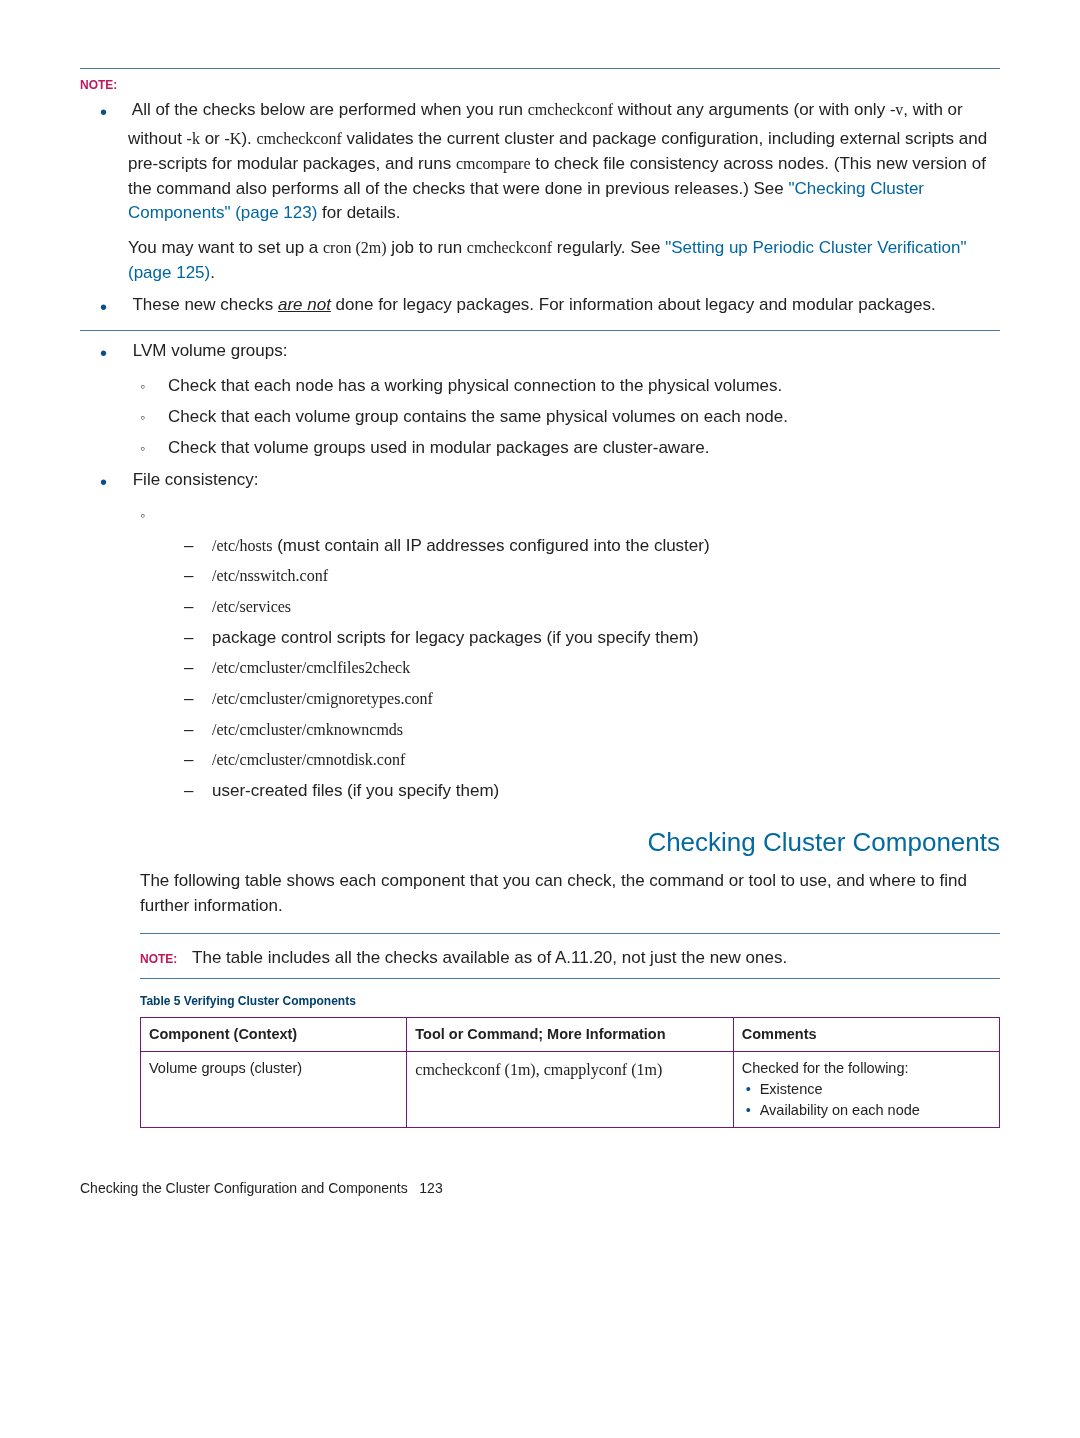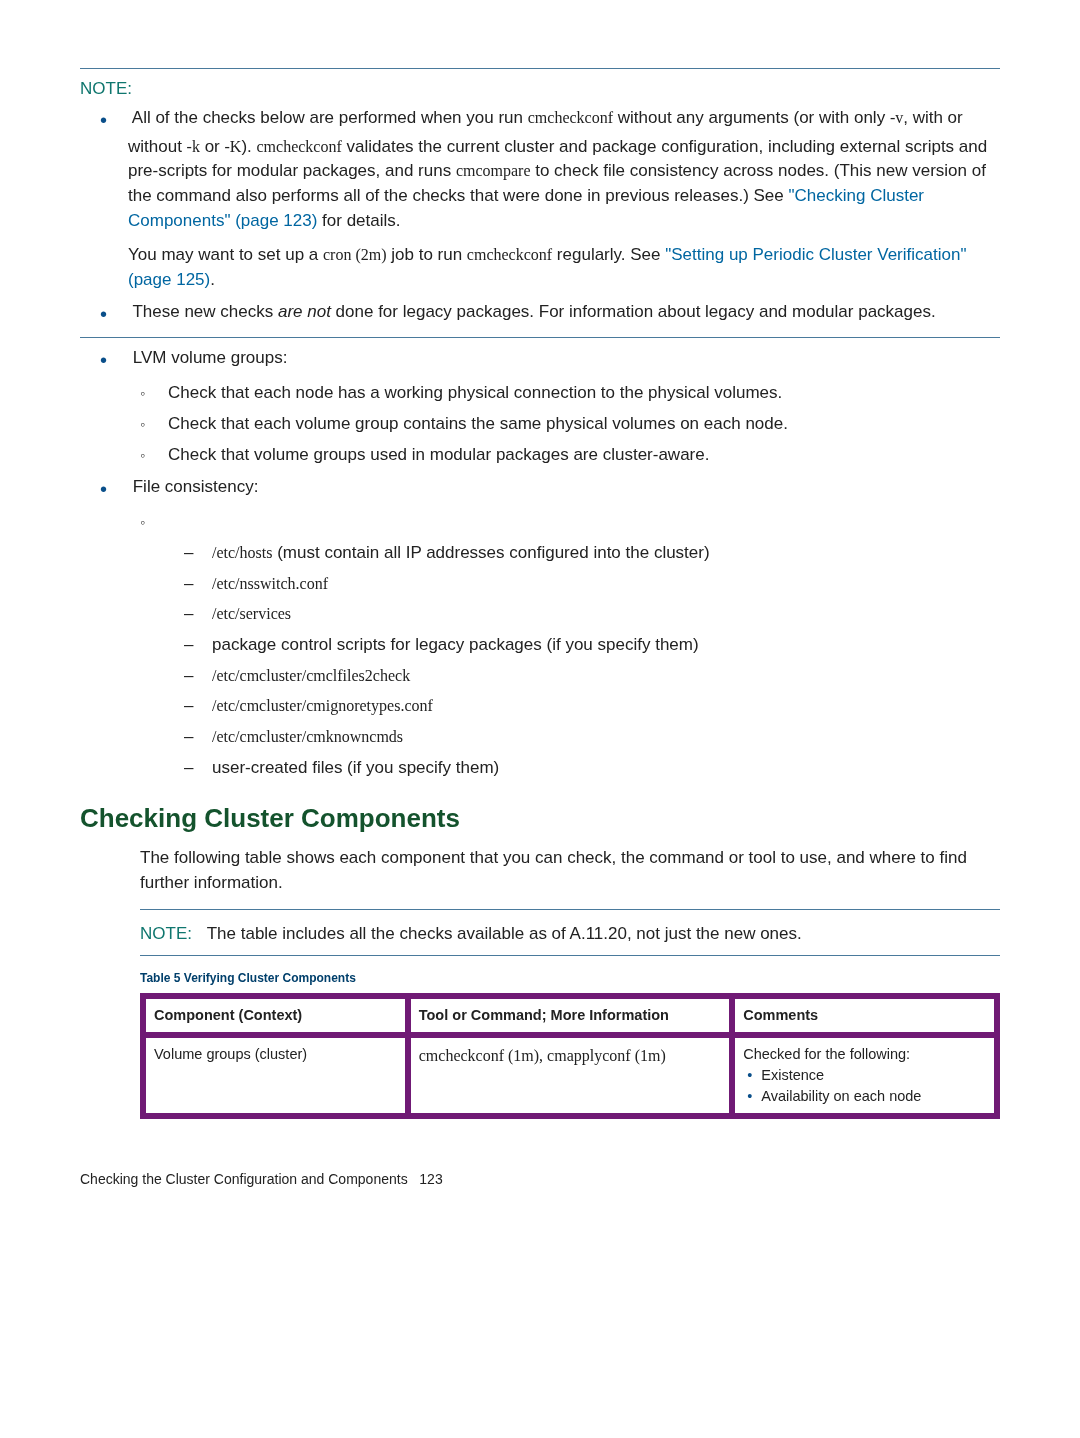--- a/index.html
+++ b/index.html
@@ -7,23 +7,23 @@
     font-family: Arial, Helvetica, sans-serif;
     font-size: 17px;
     line-height: 1.45;
     color: #222;
     background: #fff;
     width: 1080px;
     padding: 60px 80px 40px 80px;
   }
   .rule { border-top: 1px solid #4a7a9c; margin: 8px 0; }
   .note-label {
-    color: #0f766e;
-    font-weight: normal;
-    font-size: 17px;
+    color: #be185d;
+    font-weight: bold;
+    font-size: 12px;
   }
   ul { list-style: none; }
   ul.bullets > li::before {
     content: "•";
     color: #0a4f8a;
     font-size: 20px;
     display: inline-block;
     width: 28px;
     margin-left: -28px;
     vertical-align: top;
@@ -41,59 +41,60 @@
   ul.dash > li::before {
     content: "–";
     display: inline-block;
     width: 28px;
     margin-left: -28px;
   }
   ul.dash > li { padding-left: 44px; margin-bottom: 6px; }
   code, .mono { font-family: Liberation Serif, serif; font-size: 16px; }
   .link { color: #0066a1; }
   h2.section {
-    color: #14532d;
-    font-weight: bold;
+    color: #0369a1;
+    font-weight: normal;
     font-size: 26px;
     margin: 20px 0 8px 0;
+    text-align: right;
   }
   .body-indent { margin-left: 60px; }
   .note-inline {
     margin: 12px 0 6px 0;
   }
   .table-caption {
     color: #003f6b;
     font-weight: bold;
     font-size: 12px;
     margin: 14px 0 6px 0;
   }
   table.components {
     border-collapse: collapse;
     width: 100%;
     font-size: 14.5px;
   }
   table.components th, table.components td {
-    border: 6px solid #701a75;
+    border: 1px solid #701a75;
     padding: 6px 8px;
     text-align: left;
     vertical-align: top;
   }
   table.components th { font-weight: bold; }
   .cell-bullets { list-style: none; padding-left: 4px; }
   .cell-bullets li::before {
     content: "•";
     color: #0a4f8a;
     display: inline-block;
     width: 14px;
   }
   .footer {
     font-size: 14px;
     margin-top: 50px;
   }
-  .em { font-style: italic; }
+  .em { font-style: italic; text-decoration: underline; }
   .para-gap { margin-top: 10px; }
 </style>
 </head>
 <body>
 
 <div class="rule"></div>
 <div style="padding-left:0;">
   <div class="note-label">NOTE:</div>
   <ul class="bullets" style="margin-top:4px;">
     <li>
@@ -123,20 +124,21 @@
     <ul class="sub" style="margin-top:6px;">
       <li>
         <ul class="dash" style="margin-top:6px;">
           <li><code>/etc/hosts</code><span> (must contain all IP addresses configured into the cluster)</span></li>
           <li><code>/etc/nsswitch.conf</code></li>
           <li><code>/etc/services</code></li>
           <li>package control scripts for legacy packages (if you specify them)</li>
           <li><code>/etc/cmcluster/cmclfiles2check</code></li>
           <li><code>/etc/cmcluster/cmignoretypes.conf</code></li>
           <li><code>/etc/cmcluster/cmknowncmds</code></li>
+          <li><code>/etc/cmcluster/cmnotdisk.conf</code></li>
           <li>user-created files (if you specify them)</li>
         </ul>
       </li>
     </ul>
   </li>
 </ul>
 
 <h2 class="section">Checking Cluster Components</h2>
 <div class="body-indent">
   <p>The following table shows each component that you can check, the command or tool to use, and where to find further information.</p>

